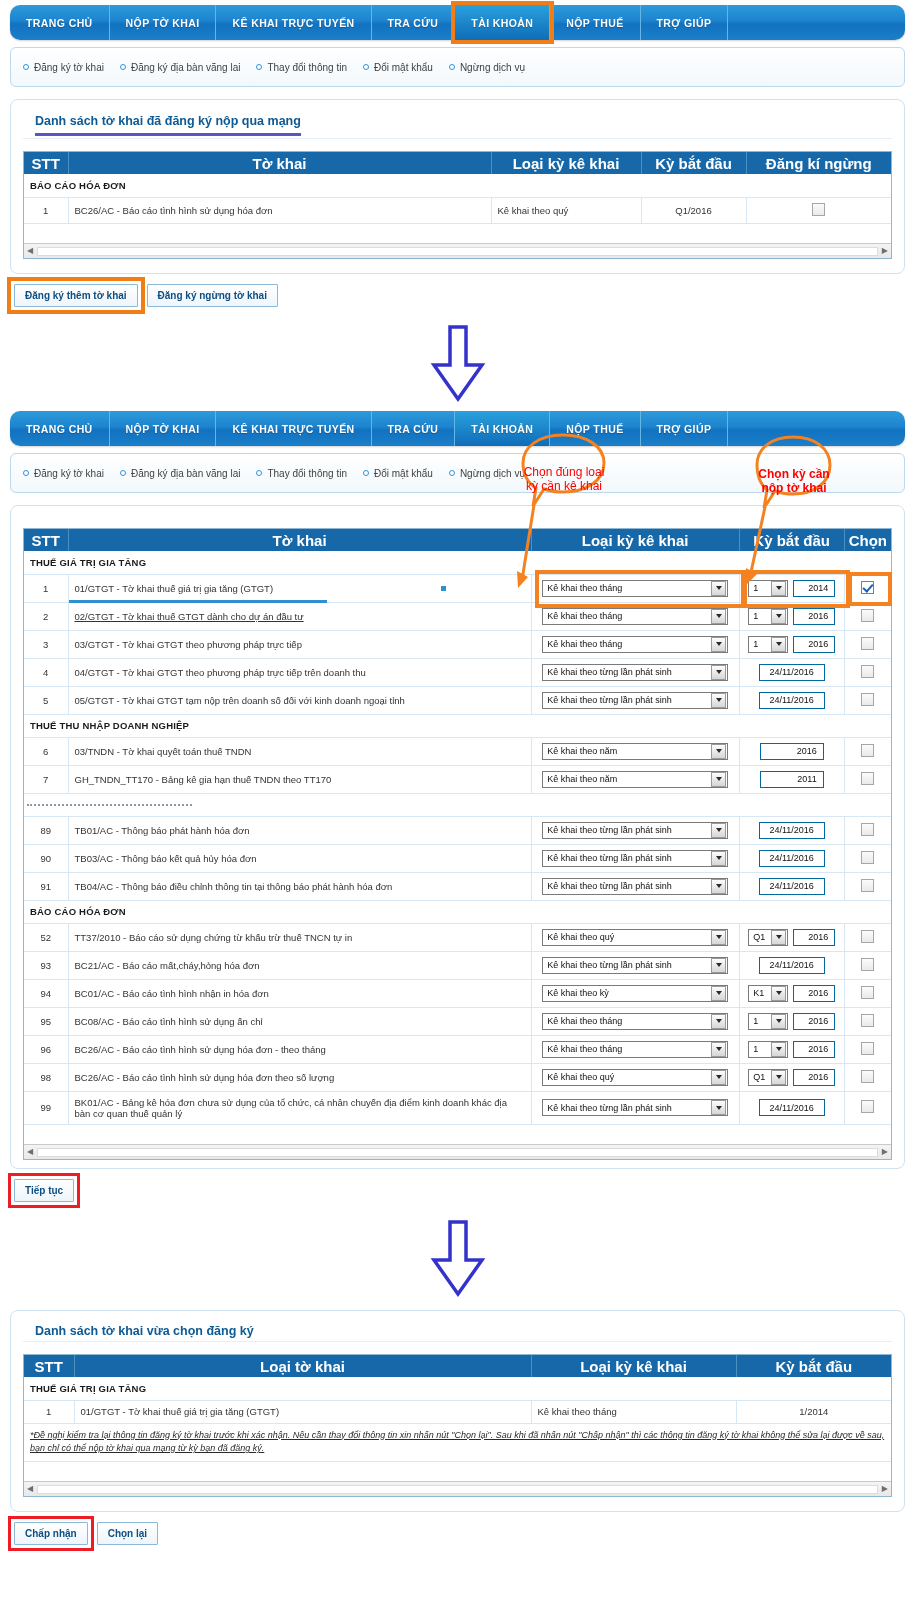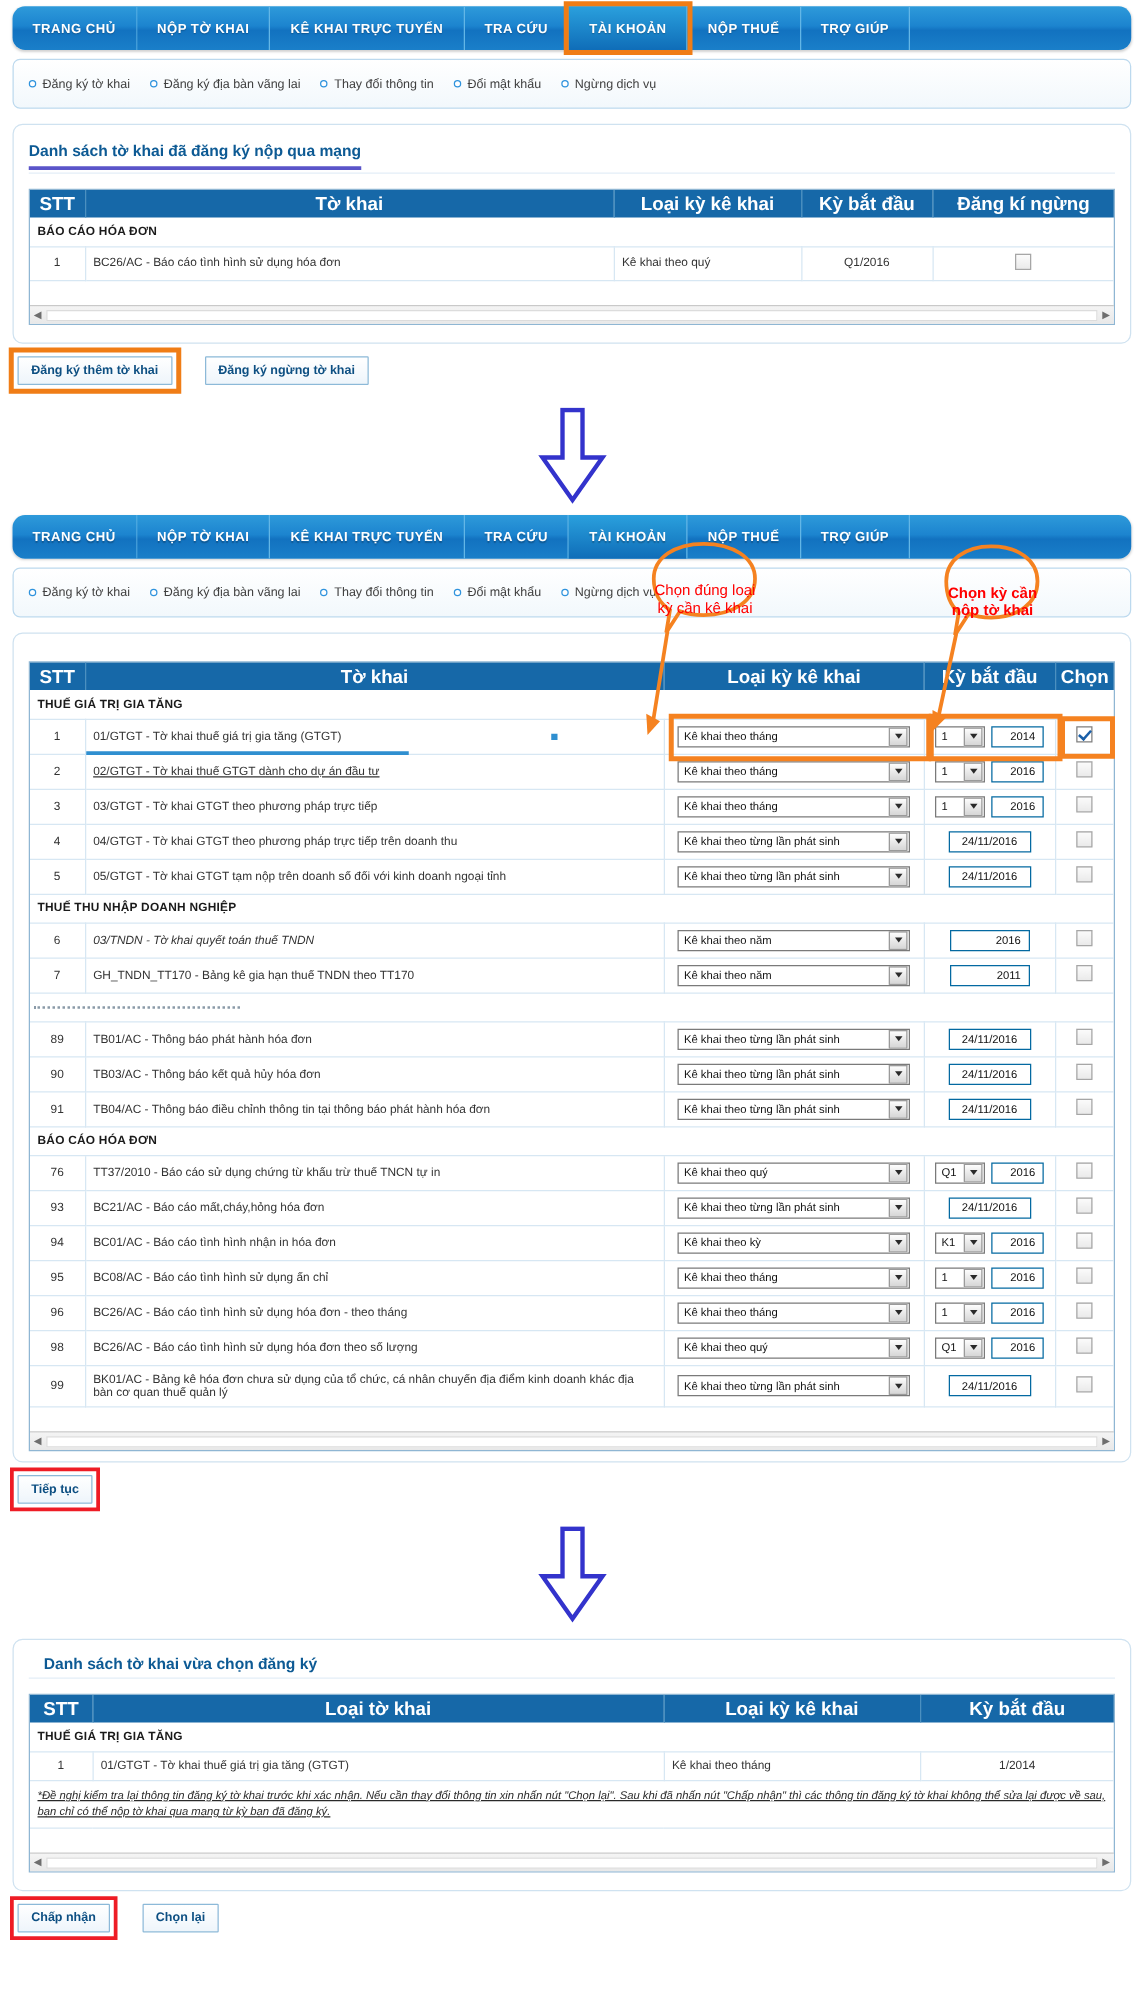--- a/index.html
+++ b/index.html
@@ -75,20 +75,21 @@
     padding: 10px 12px 14px 12px;
     position: relative;
   }
   .panel-title {
     font-size: 12.5px; font-weight: bold; color: #0d5a94;
     padding: 4px 0 5px 12px;
   }
   .panel-title.underlined {
     border-bottom: 3px solid #5a54c9;
     display: inline-block;
+    margin-left: 12px;
     padding-left: 0;
   }
   .title-row { border-bottom: 1px solid #e3eef7; padding-bottom: 2px; margin-bottom: 2px; }
 
   
   .tbl-outer { border: 1px solid #8fb6d3; margin-top: 12px; background:#fff; }
   table.grid { width: 100%; border-collapse: collapse; font-size: 9.5px; color:#333; }
   table.grid th {
     background: #1668a8;
     color: #ffffff; font-weight: bold;
@@ -164,21 +165,21 @@
   }
   .chk.checked { background:#ffffff; border-color:#7f7f7f; }
   .chk.checked::after {
     content:""; position:absolute; left:3px; top:0px;
     width:4px; height:8px; border:solid #1b5fa8;
     border-width: 0 2px 2px 0; transform: rotate(42deg);
   }
   .period-cell { display:flex; align-items:center; gap:5px; justify-content:center; }
 
   
-  .btnrow { margin-top: 10px; display:flex; align-items:center; gap: 26px; padding-left: 2px;}
+  .btnrow { margin-top: 10px; display:flex; align-items:center; gap: 9px; padding-left: 2px;}
   .btn {
     border: 1px solid #8cb9d8;
     background: linear-gradient(180deg,#ffffff,#eef5fb);
     color: #0d4f82;
     font-size: 10px; font-weight: bold;
     padding: 5px 10px;
     white-space: nowrap;
     border-radius: 1px;
   }
   .btn-wrap { position: relative; display:inline-block; }
@@ -441,21 +442,21 @@
                   <span class="txtbox date">24/11/2016</span>
                 </div>
               </td>
               <td class="center" style="position: relative;"><span class="chk"></span></td>
             </tr>
             <tr>
               <td class="group" colspan="5">THUẾ THU NHẬP DOANH NGHIỆP</td>
             </tr>
             <tr>
               <td class="stt">6</td>
-              <td style="position: relative; font-style: italic;"><span>03/TNDN - Tờ khai quyết toán thuế TNDN</span></td>
+              <td style="position: relative;"><span>03/TNDN - Tờ khai quyết toán thuế TNDN</span></td>
               <td class="center"><span class="sel">
                   <span class="lbl">Kê khai theo năm</span>
                   <span class="caret"></span>
                 </span></td>
               <td class="center">
                 <div class="period-cell">
                   <span class="txtbox" style="min-width: 64px;">2016</span>
                 </div>
               </td>
               <td class="center" style="position: relative;"><span class="chk"></span></td>
@@ -518,21 +519,21 @@
                 <div class="period-cell">
                   <span class="txtbox date">24/11/2016</span>
                 </div>
               </td>
               <td class="center" style="position: relative;"><span class="chk"></span></td>
             </tr>
             <tr>
               <td class="group" colspan="5">BÁO CÁO HÓA ĐƠN</td>
             </tr>
             <tr>
-              <td class="stt">76</td>
+              <td class="stt">52</td>
               <td style="position: relative;"><span>TT37/2010 - Báo cáo sử dụng chứng từ khấu trừ thuế TNCN tự in</span></td>
               <td class="center"><span class="sel">
                   <span class="lbl">Kê khai theo quý</span>
                   <span class="caret"></span>
                 </span></td>
               <td class="center">
                 <div class="period-cell">
                   <span class="sel sel-sm">
                     <span class="lbl">Q1</span>
                     <span class="caret"></span>

